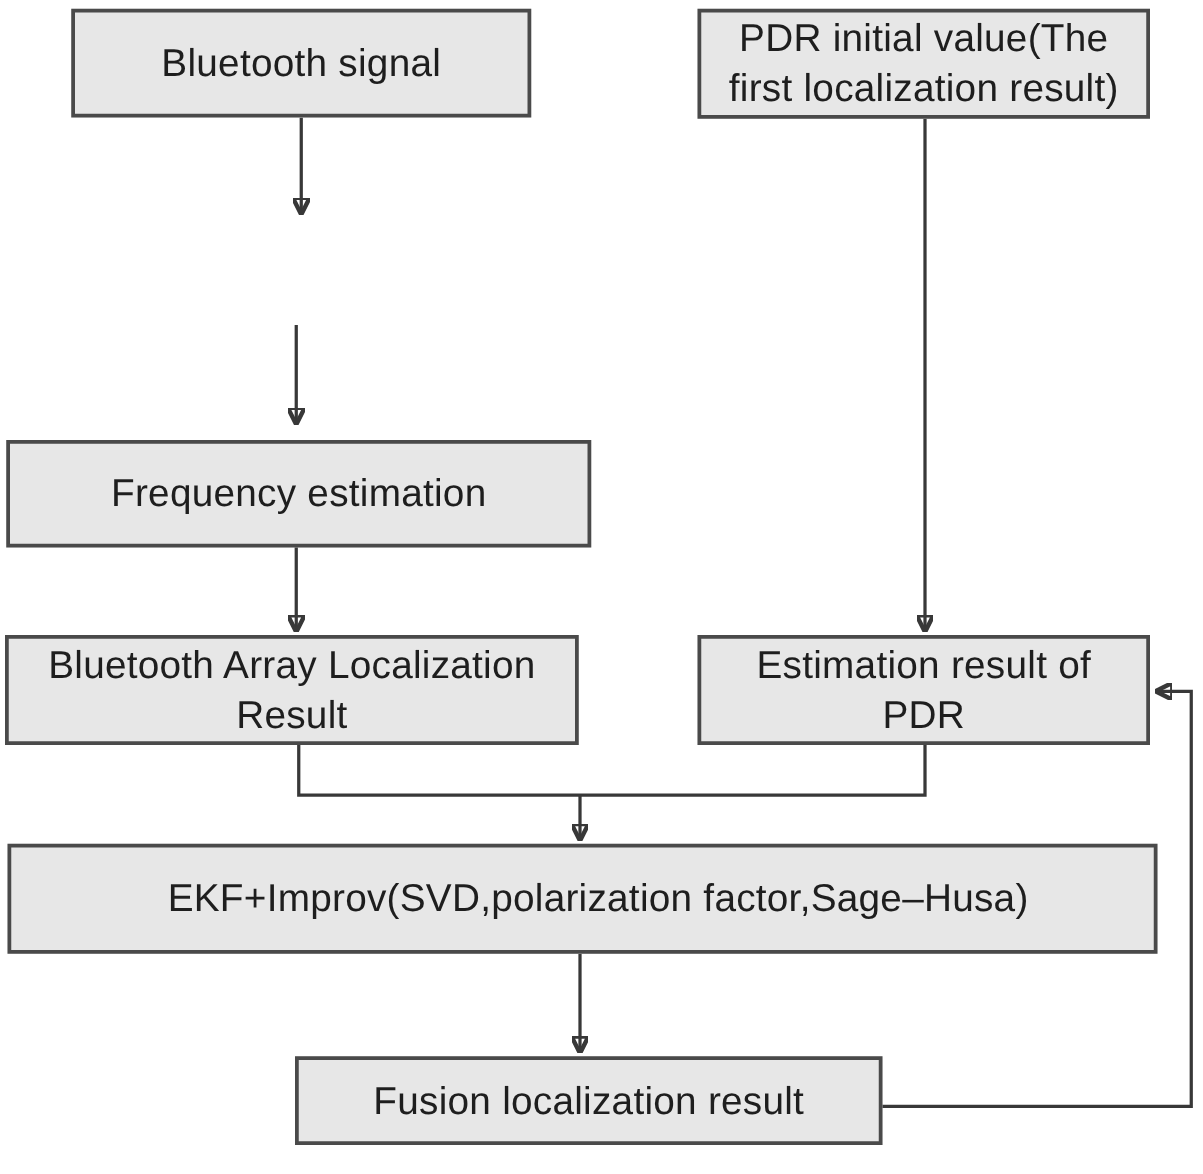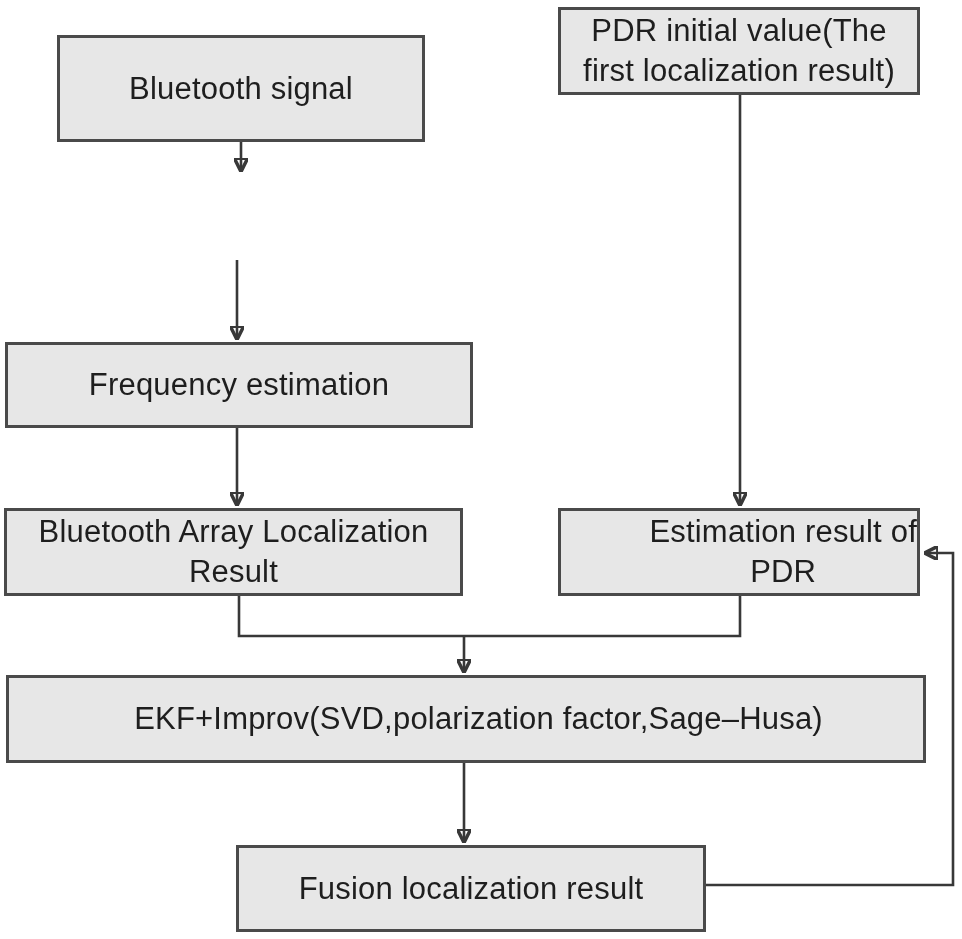--- a/index.html
+++ b/index.html
@@ -38,28 +38,28 @@
     justify-content: center;
     text-align: center;
   }
   .node-label {
     white-space: pre-line;
     font-size: 31px;
     line-height: 1.28;
     letter-spacing: 0.2px;
   }
   
-  .n-bluetooth-signal   { left: 57px;  top: 7px;   width: 368px; height: 107px; margin-top: 28px; }
+  .n-bluetooth-signal   { left: 57px;  top: 7px;   width: 368px; height: 87px; }
   .n-pdr-initial        { left: 558px; top: 7px;   width: 362px; height: 88px; }
   .n-signal-model       { left: 38px;  top: 174px; width: 404px; height: 86px; }
-  .n-frequency          { left: 5px;   top: 342px; width: 468px; height: 86px; align-items: center; }
+  .n-frequency          { left: 5px;   top: 352px; width: 468px; height: 86px; align-items: center; }
   .n-bt-array-result    { left: 4px;   top: 508px; width: 459px; height: 88px; }
-  .n-estimation-pdr     { left: 558px; top: 508px; width: 362px; height: 88px; justify-content: flex-end; }
+  .n-estimation-pdr     { left: 558px; top: 508px; width: 362px; height: 88px; }
   .n-ekf                { left: 6px;   top: 675px; width: 920px; height: 88px; padding-left: 25px; }
-  .n-fusion             { left: 236px; top: 845px; width: 470px; height: 87px; }
+  .n-fusion             { left: 236px; top: 845px; width: 470px; height: 71px; }
 
   
   .math {
     font-family: "Liberation Serif", serif;
     font-style: italic;
     font-size: 37px;
     margin-left: 17px;
     white-space: nowrap;
   }
   .math + .math { margin-left: 30px; }

